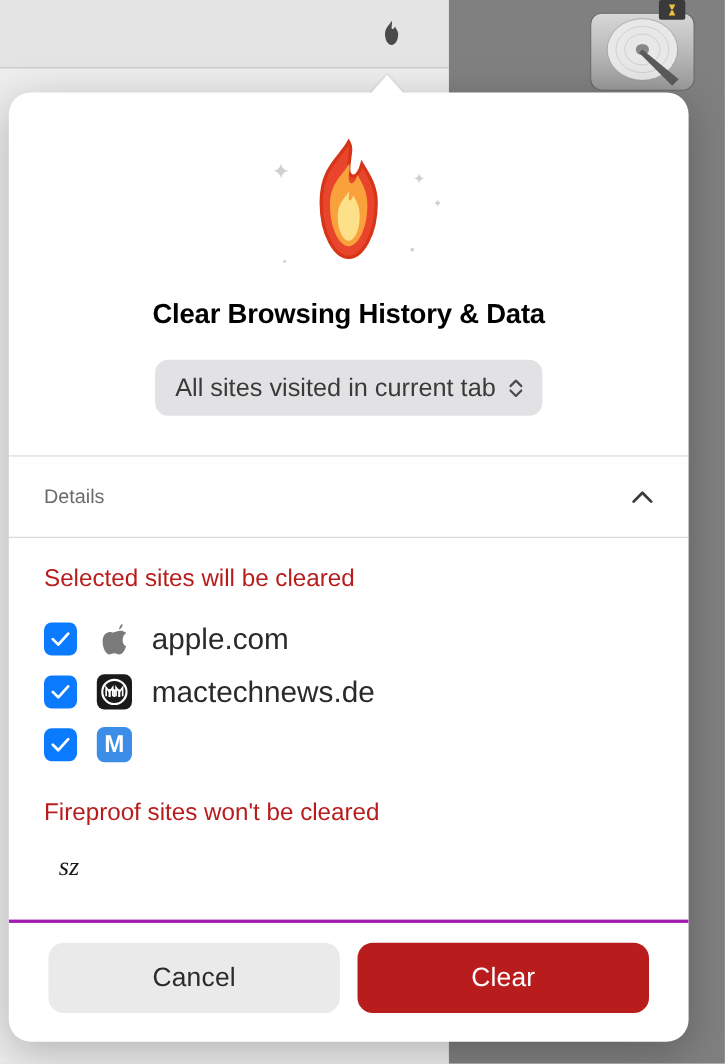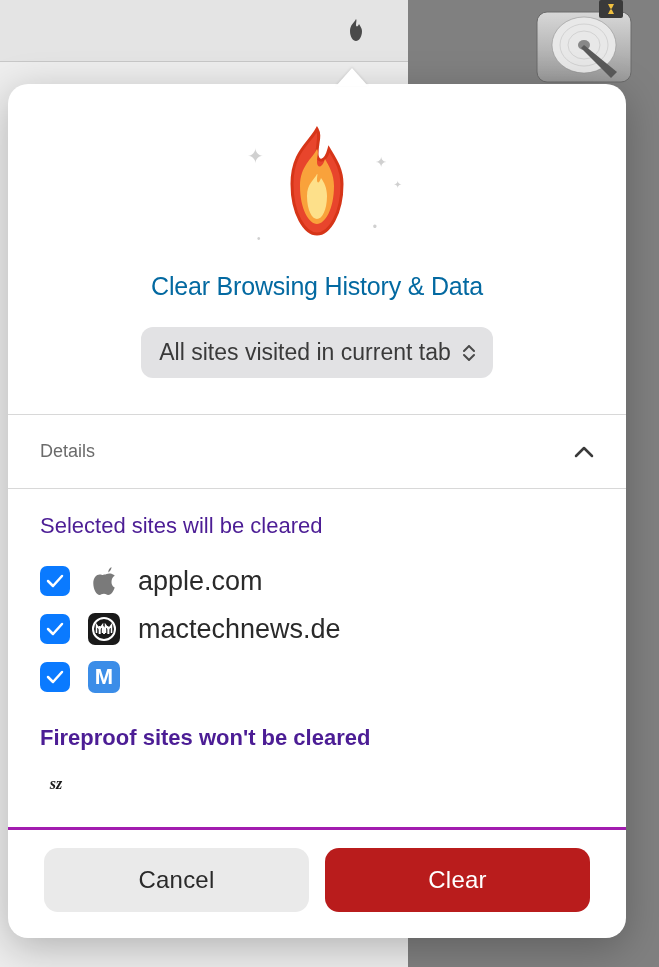--- a/index.html
+++ b/index.html
@@ -115,22 +115,22 @@
     }
     
     .sparkle1 { top: 20px; left: 20px; }
     .sparkle2 { top: 30px; right: 20px; font-size: 14px; }
     .sparkle3 { bottom: 10px; left: 30px; font-size: 10px; }
     .sparkle4 { top: 55px; right: 5px; font-size: 10px; }
     .sparkle5 { bottom: 20px; right: 30px; font-size: 12px; }
     
     .popup-title {
       font-size: 25px;
-      font-weight: 400;
-      color: #0369a1;
+      font-weight: 700;
+      color: #000000;
       margin-bottom: 26px;
       letter-spacing: -0.2px;
     }
     
     .dropdown {
       display: inline-flex;
       align-items: center;
       background: #e2e2e4;
       border-radius: 12px;
       padding: 12px 18px 12px 18px;
@@ -178,21 +178,21 @@
       width: 20px;
       height: 14px;
     }
     
     .sites-section {
       padding: 24px 32px 28px;
     }
     
     .section-label {
       font-size: 22px;
-      color: #4c1d95;
+      color: #b91c1c;
       margin-bottom: 18px;
     }
     
     .site-row {
       display: flex;
       align-items: center;
       gap: 18px;
       padding: 8px 0;
     }
     
@@ -242,37 +242,36 @@
       font-size: 22px;
     }
     
     .site-name {
       font-size: 27px;
       color: #2a2a2a;
     }
     
     .fireproof-section {
       margin-top: 24px;
-      font-weight: bold;
     }
     
     .fireproof-row {
       display: flex;
       align-items: center;
       gap: 20px;
       padding: 6px 0;
     }
     
     .sz-favicon {
       font-family: serif;
       font-style: italic;
-      font-size: 16px;
+      font-size: 24px;
       color: #1a1a1a;
       width: 32px;
-      text-align: center;
+      text-align: right;
     }
     
     .button-row {
       display: flex;
       gap: 16px;
       padding: 18px 36px 26px;
       border-top: 3px solid #a21caf;
     }
     
     .btn {

